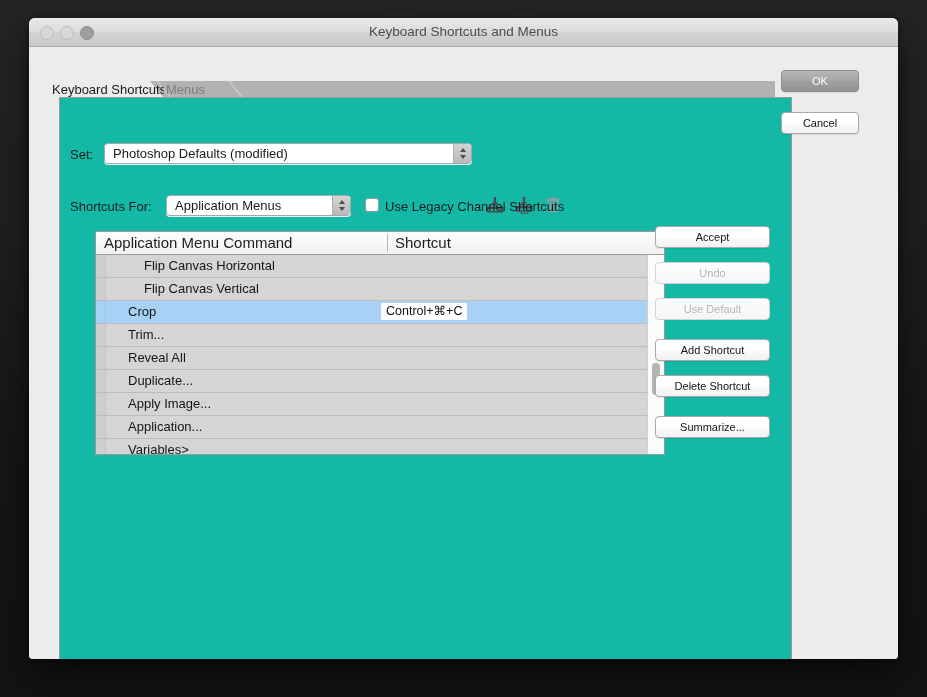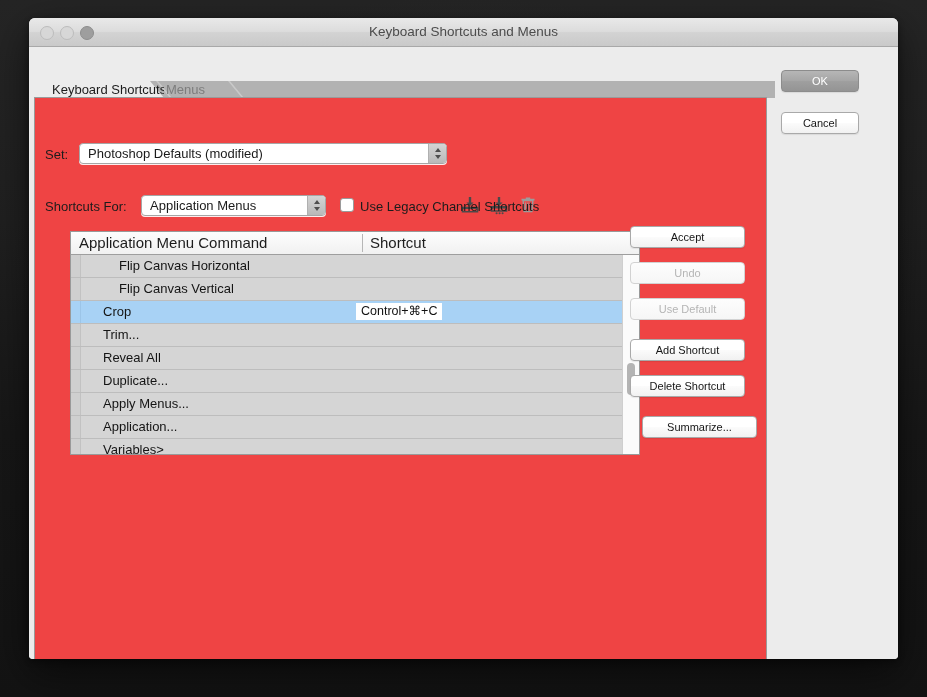--- a/index.html
+++ b/index.html
@@ -121,23 +121,23 @@
     position: absolute;
     left: 0; top: 0;
     width: 16px; height: 17px;
     background: #c9c9c9;
     clip-path: polygon(0 0, 2px 0, 16px 17px, 14px 17px);
   }
 
   
   #panel {
     position: absolute;
-    left: 5px; top: 50px;
+    left: 30px; top: 50px;
     width: 733px; height: 587px;
-    background: #ef4444;
+    background: #14b8a6;
     border: 1px solid #9a9a9a;
     box-sizing: border-box;
     padding-left: 29px;
   }
 
   
   .lbl {
     position: absolute;
     font-size: 13px;
     color: #1c1c1c;
@@ -430,21 +430,21 @@
             <div class="trow">
               <div class="gutter"></div>
               <div class="cmd ind1">Reveal All</div>
             </div>
             <div class="trow">
               <div class="gutter"></div>
               <div class="cmd ind1">Duplicate...</div>
             </div>
             <div class="trow">
               <div class="gutter"></div>
-              <div class="cmd ind1">Apply Menus...</div>
+              <div class="cmd ind1">Apply Image...</div>
             </div>
             <div class="trow">
               <div class="gutter"></div>
               <div class="cmd ind1">Application...</div>
             </div>
             <div class="trow">
               <div class="gutter"></div>
               <div class="cmd ind1">Variables&gt;</div>
             </div>
           </div>
@@ -452,21 +452,21 @@
           <div id="vthumb"></div>
         </div>
       </div>
 
       <div id="rbuttons">
           <button class="btn" style="top: 128px; text-align: center;">Accept</button>
           <button class="btn disabled" style="top: 164px;">Undo</button>
           <button class="btn disabled" style="top: 200px;">Use Default</button>
           <button class="btn" style="top: 241px;">Add Shortcut</button>
           <button class="btn" style="top: 277px;">Delete Shortcut</button>
-          <button class="btn" style="top: 318px; margin-left: 12px;">Summarize...</button>
+          <button class="btn" style="top: 318px;">Summarize...</button>
         </div>
 
     </div>
 
     <button class="btn primary-off" style="left:752px; top:23px; width:78px;">OK</button>
     <button class="btn" style="left:752px; top:65px; width:78px;">Cancel</button>
 
   </div>
 </div>
 

